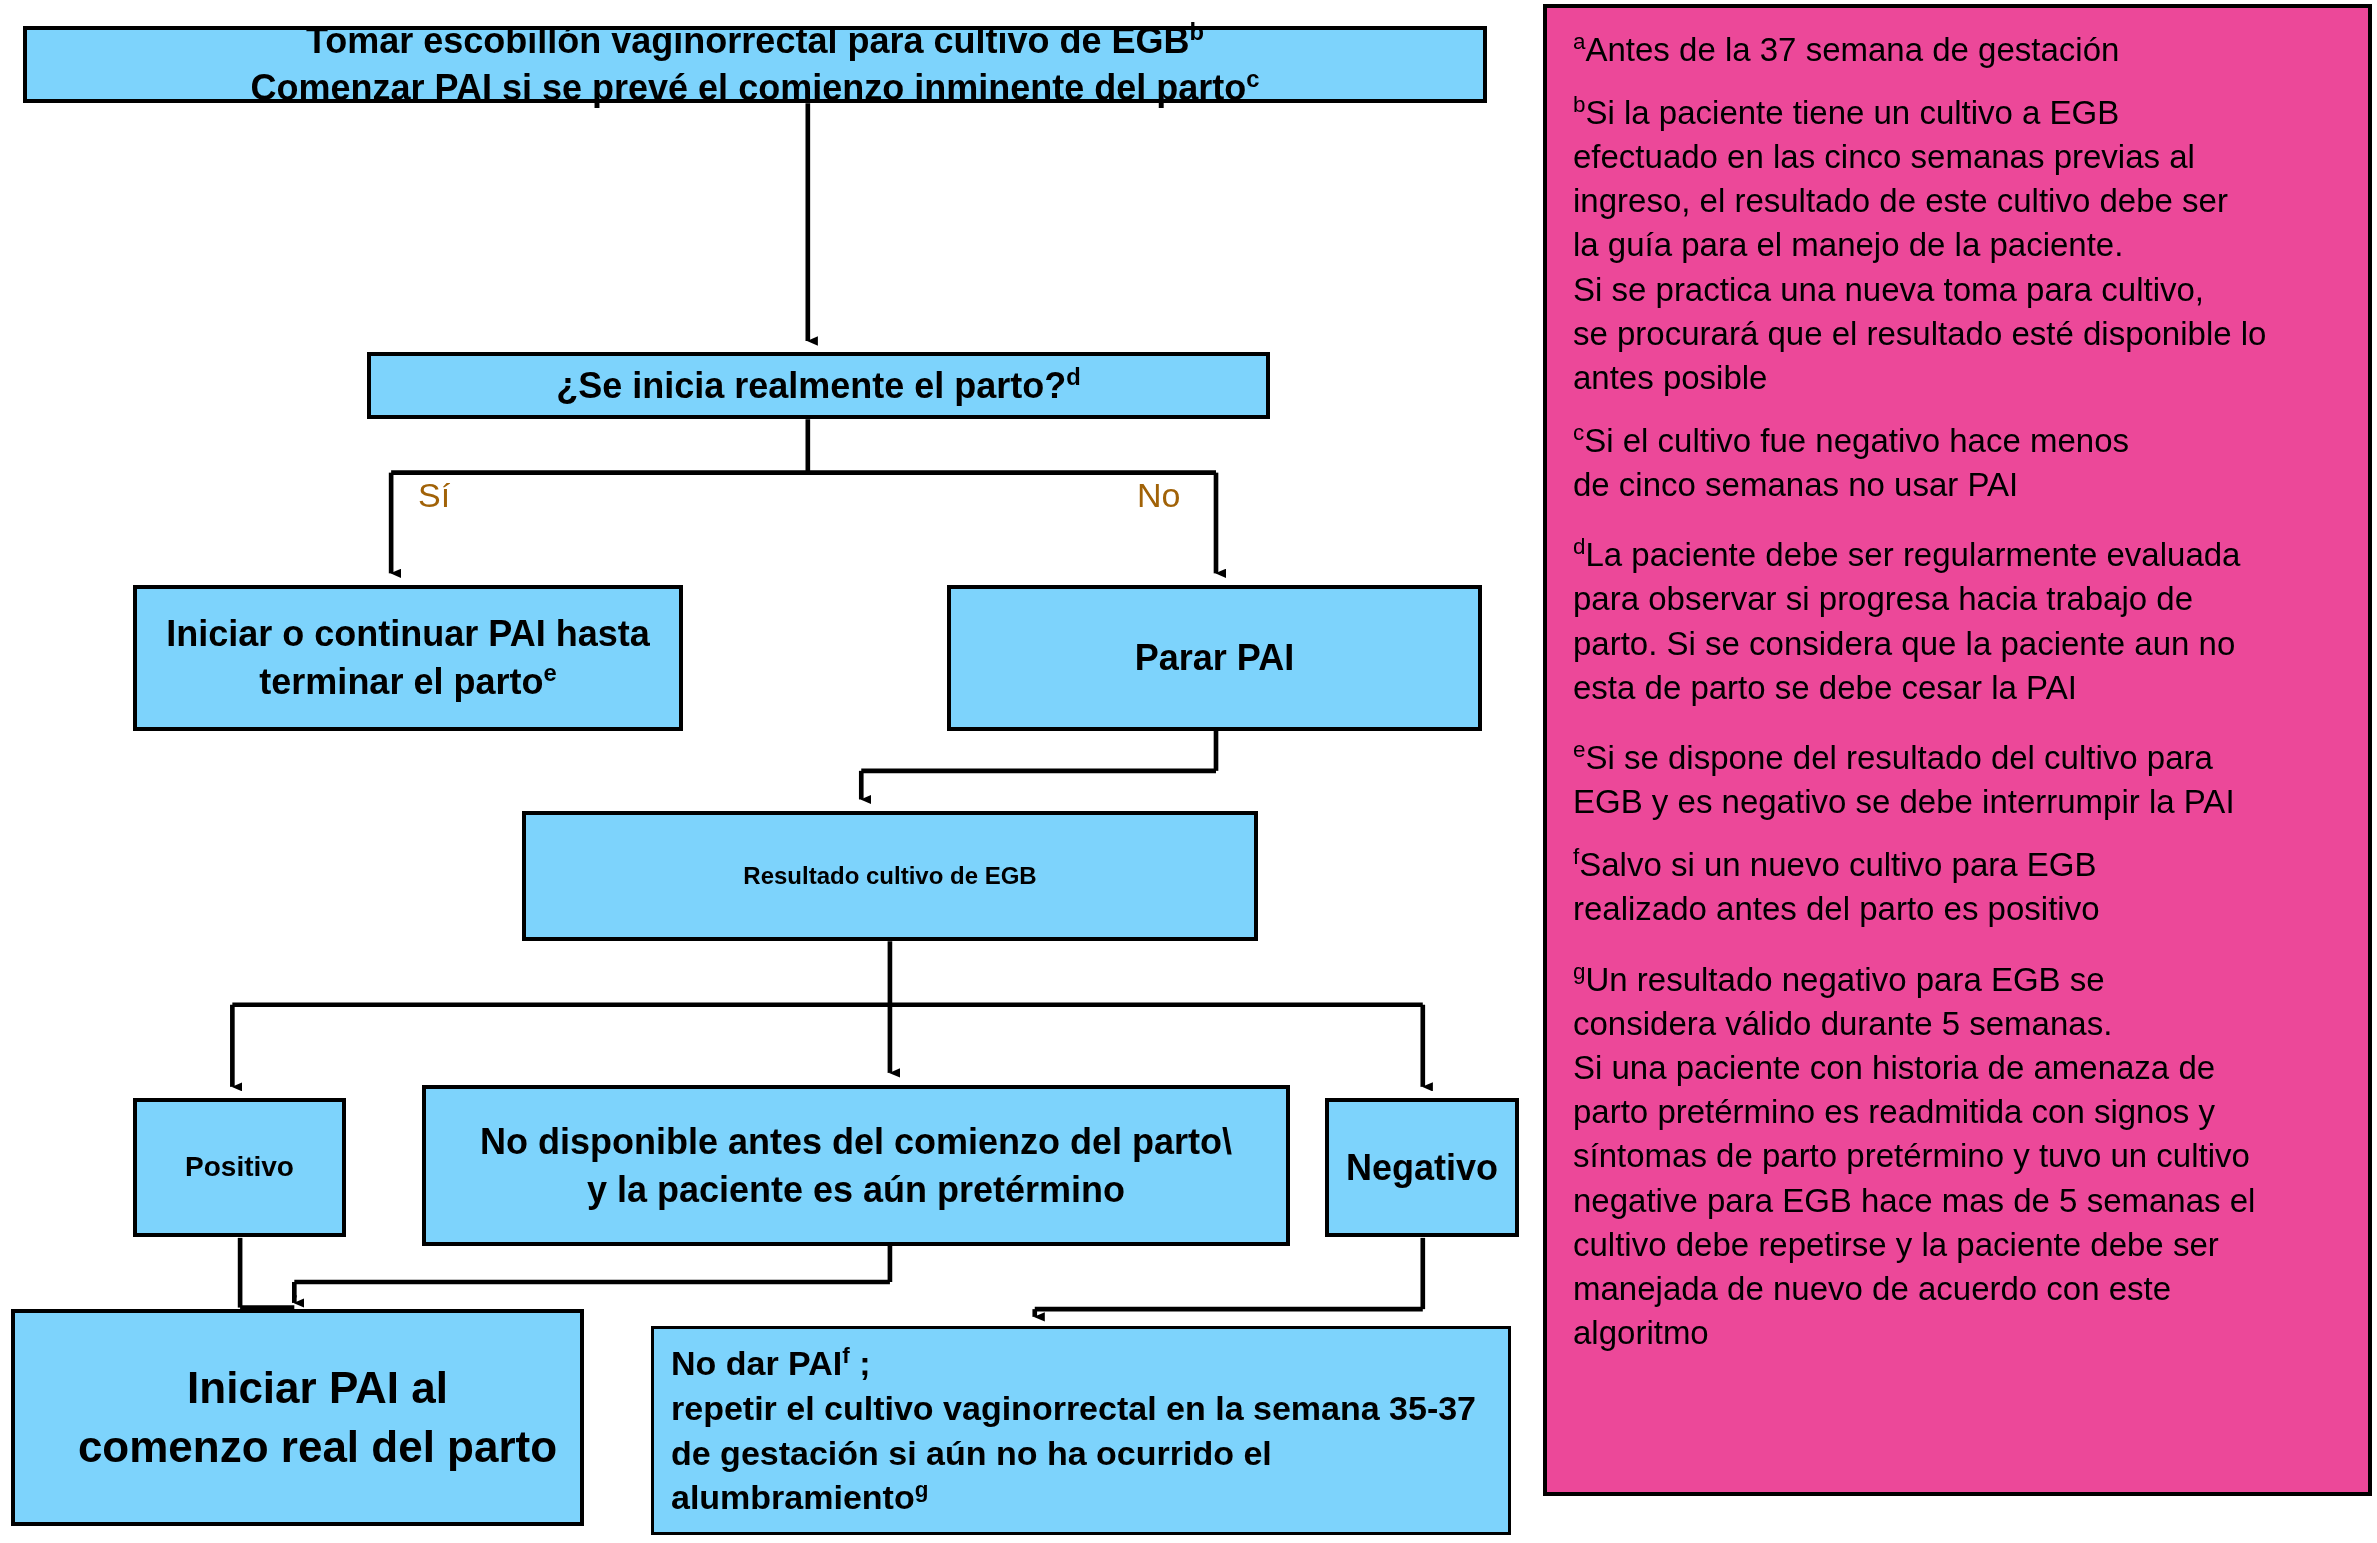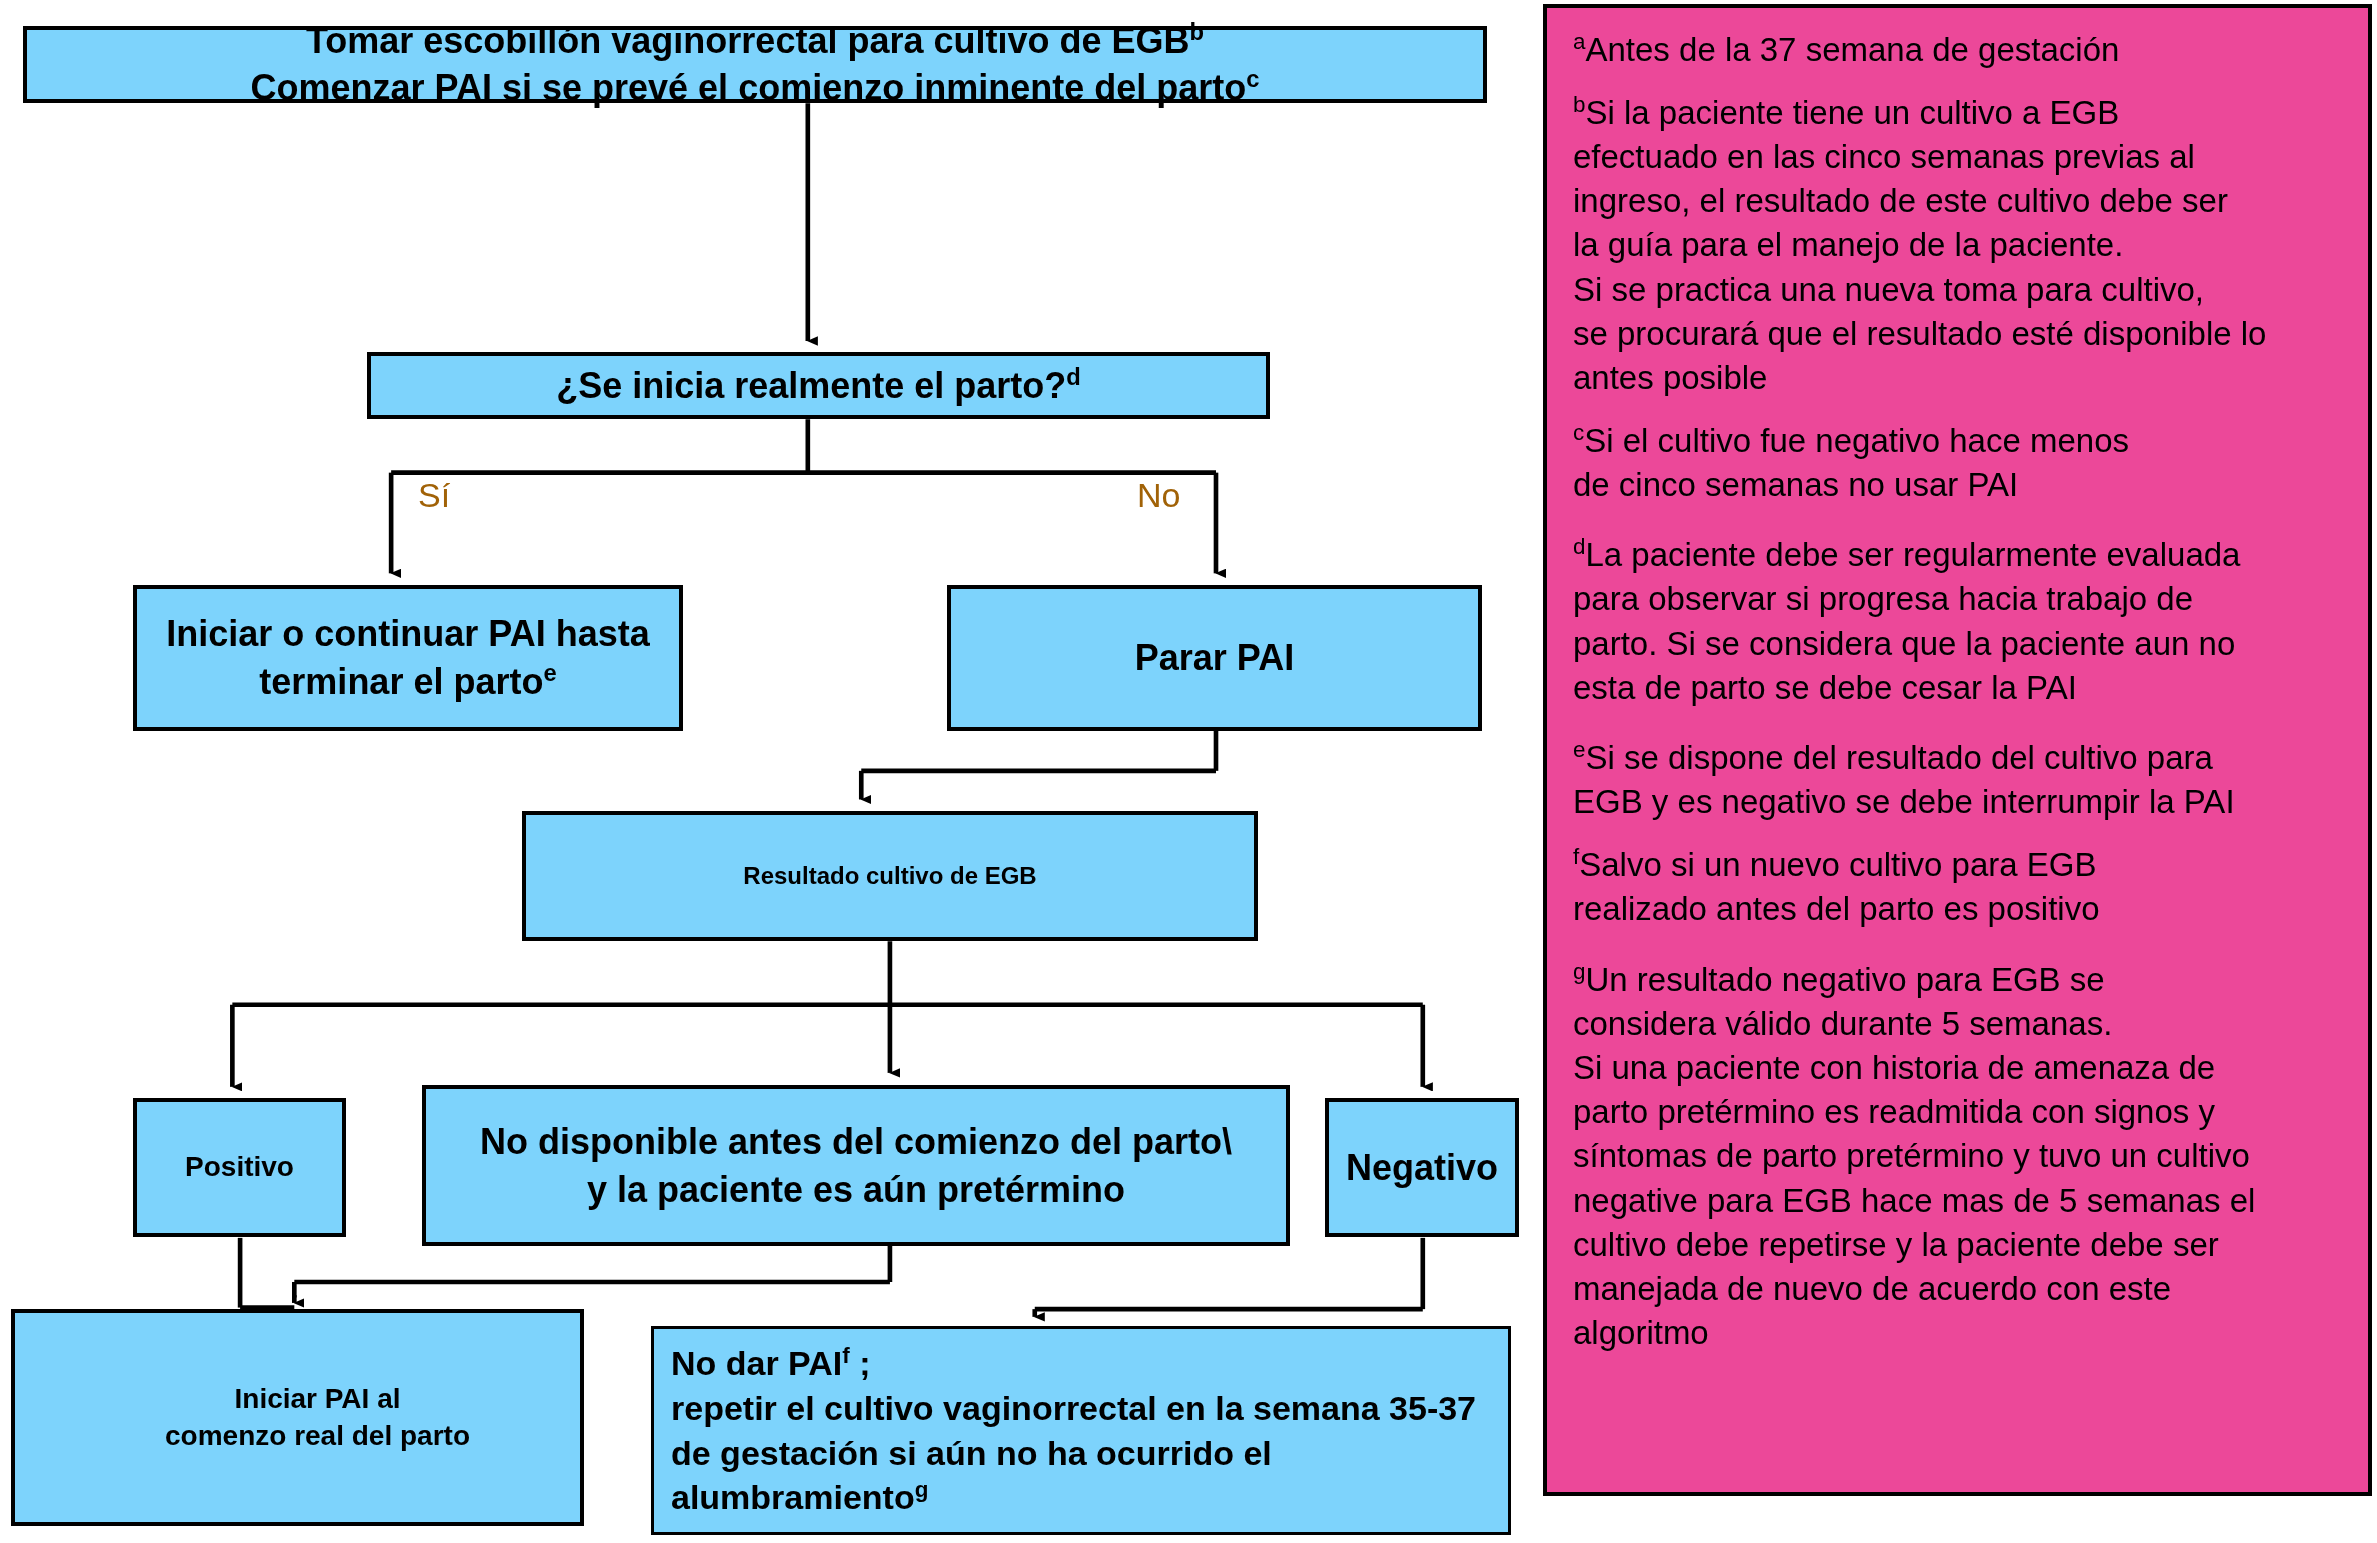--- a/index.html
+++ b/index.html
@@ -83,21 +83,21 @@
 
   
   #box-top      { left: 23px;   top: 25.6px;   width: 1464px; height: 77px; font-size: 36px; }
   #box-decision { left: 367px;  top: 352px;  width: 903px; height: 67px;  font-size: 36px; }
   #box-iniciar  { left: 133px;  top: 585px;  width: 550px;  height: 146px; font-size: 36px; }
   #box-parar    { left: 947px; top: 585px;  width: 535px;  height: 146px; font-size: 36px; }
   #box-resultado{ left: 522px;  top: 811px; width: 736px;  height: 130px; font-size: 24px; }
   #box-positivo { left: 133px;  top: 1098px; width: 213px;  height: 139px; font-size: 28px; }
   #box-nodisp   { left: 422px;  top: 1085px; width: 868px; height: 161px; font-size: 36px; }
   #box-negativo { left: 1325px; top: 1098px; width: 194px;  height: 139px; font-size: 36px; }
-  #box-iniciar2 { left: 11px;   top: 1309px; width: 573px;  height: 217px; font-size: 28px; padding-left: 40px; }
+  #box-iniciar2 { left: 11px;   top: 1309px; width: 573px;  height: 217px; font-size: 44px; padding-left: 40px; }
   #box-nodar    { left: 651px;  top: 1326px; width: 860px; height: 209px; font-size: 34px; }
 </style>
 </head>
 <body>
 
 <div id="page">
 
   <svg id="connectors" viewBox="0 0 3069 1993" xmlns="http://www.w3.org/2000/svg">
     <defs>
       <marker id="arrow" viewBox="0 0 12 14" refX="6" refY="13" markerWidth="12" markerHeight="14" orient="auto-start-reverse" markerUnits="userSpaceOnUse">

